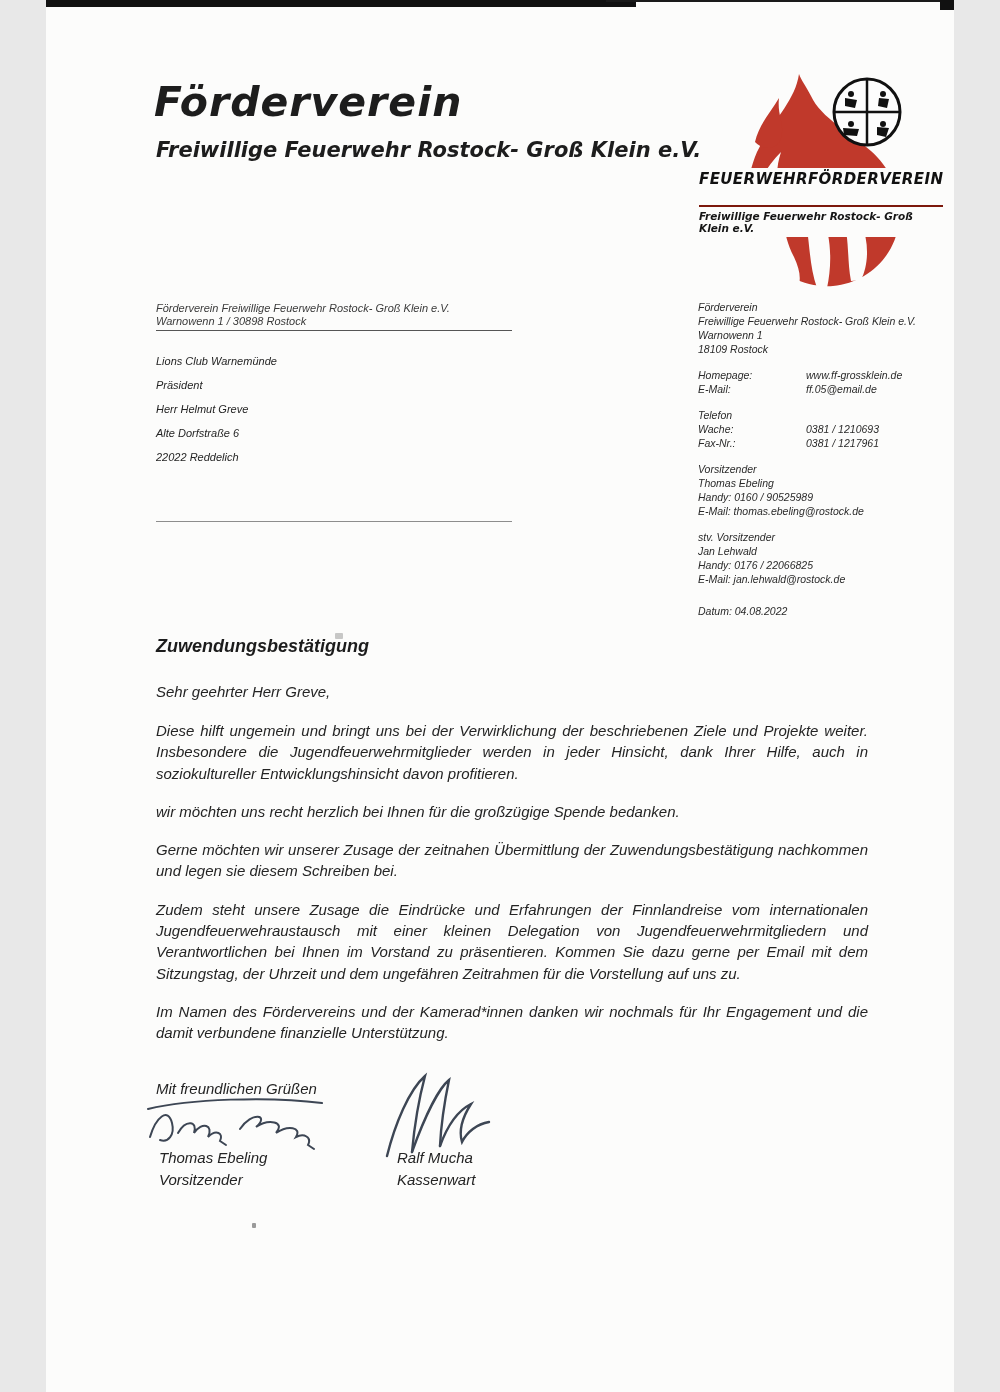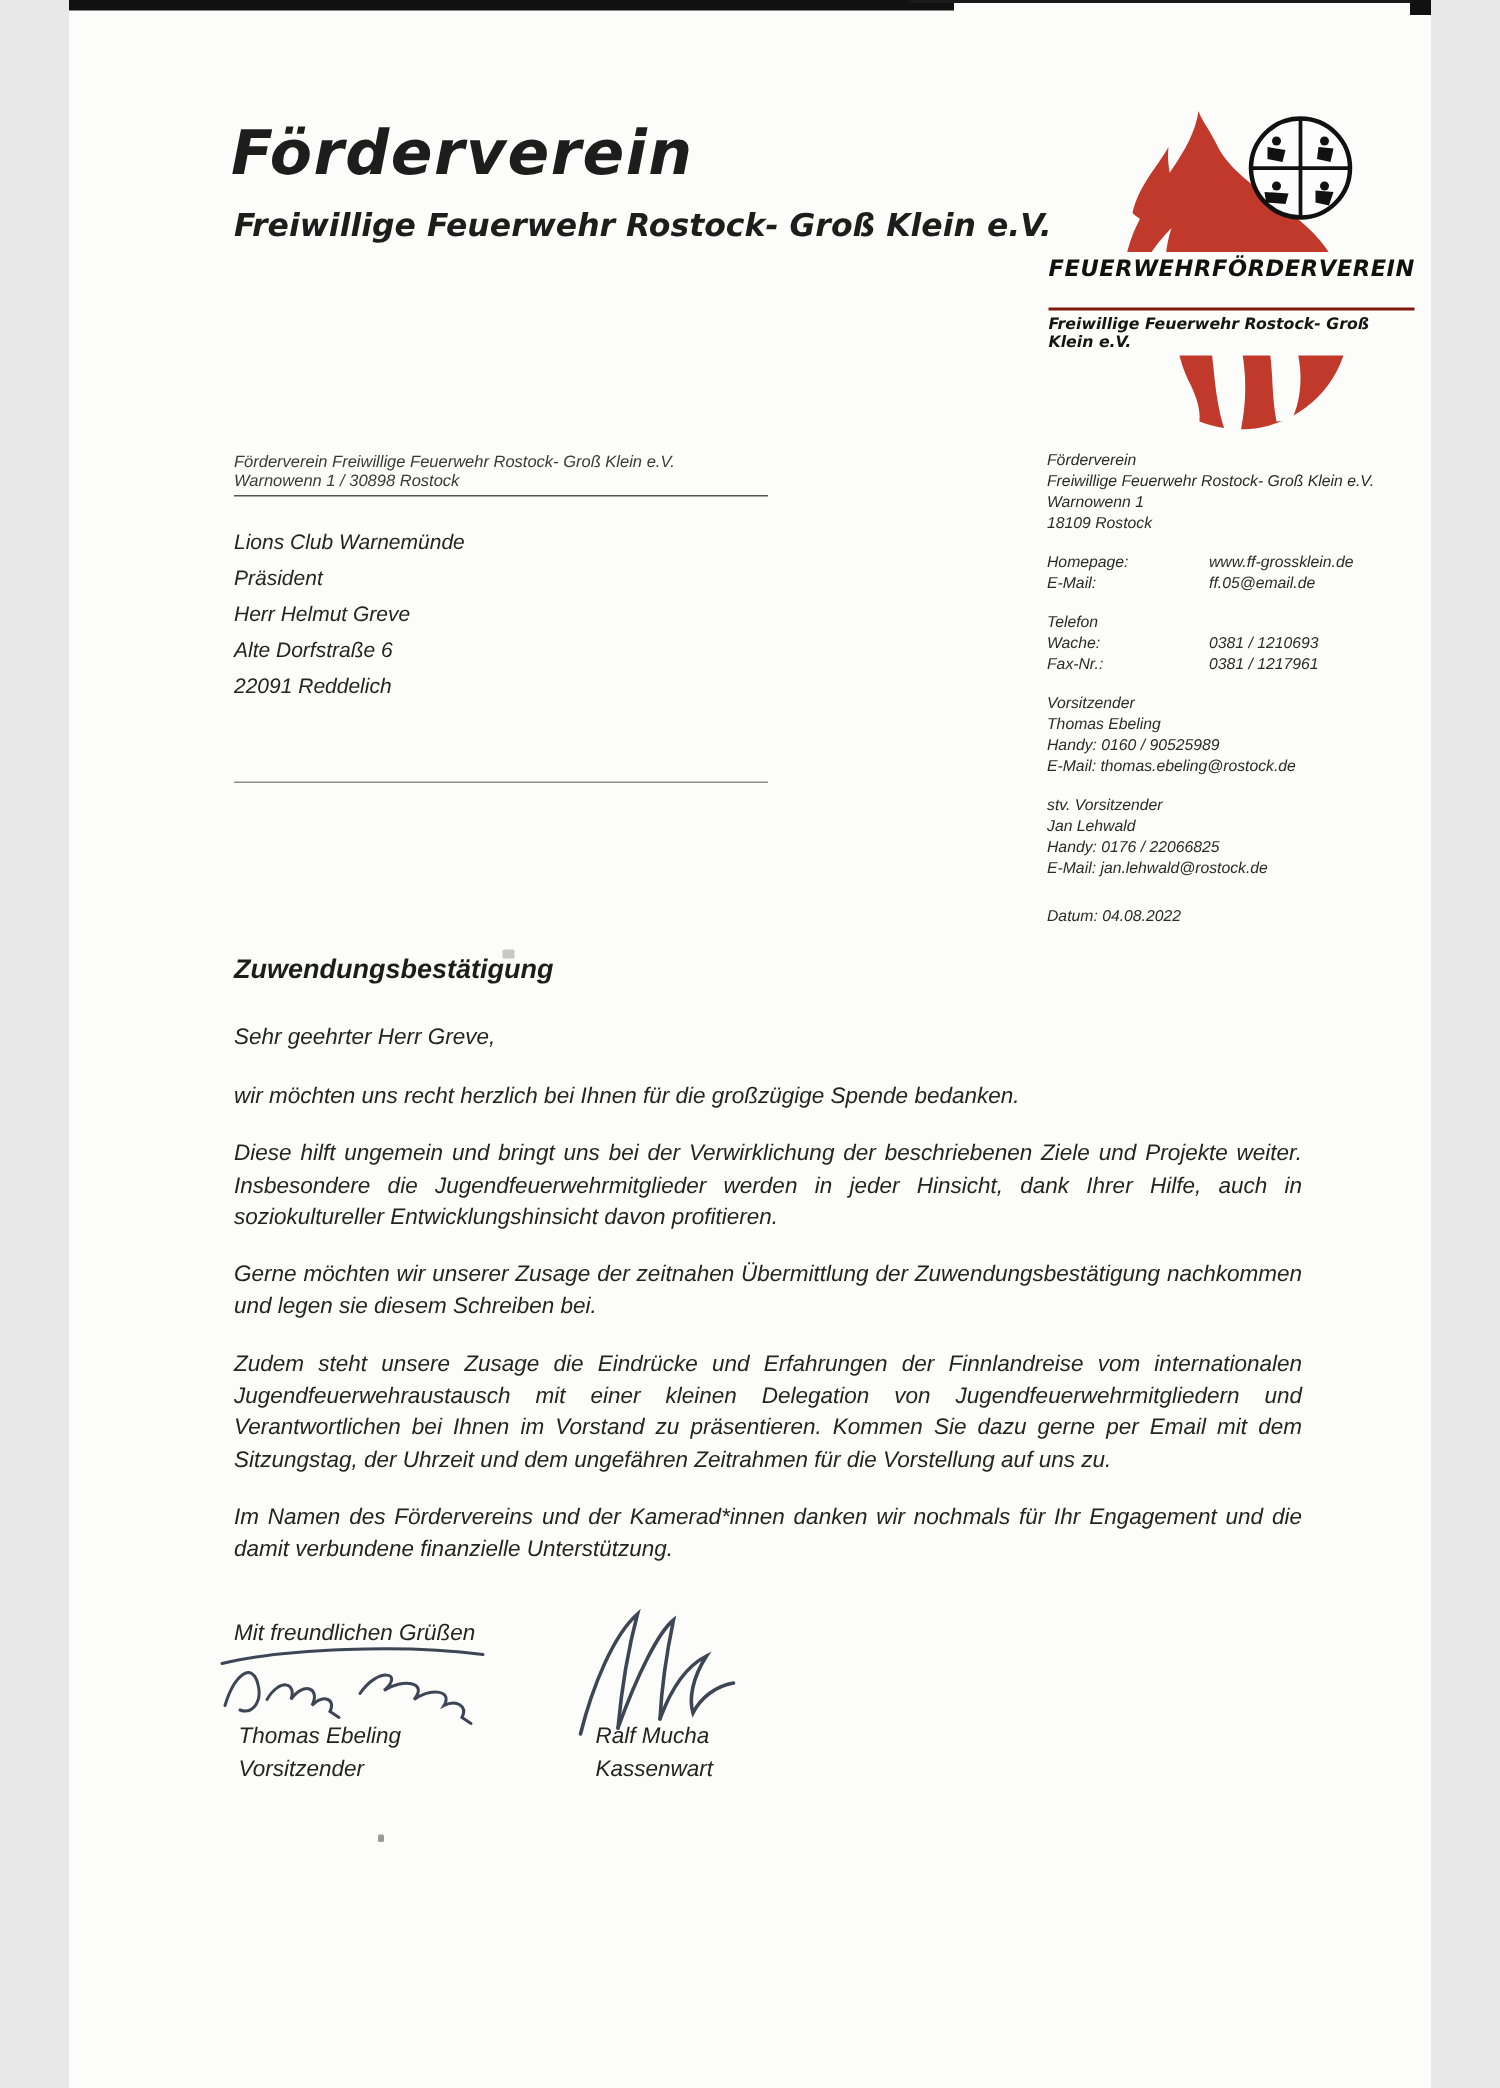--- a/index.html
+++ b/index.html
@@ -48,21 +48,21 @@
     font-family:"DejaVu Sans", sans-serif;
     font-weight:bold;font-size:10.5px;color:#151515;margin-top:3px;
   }
 
   
   .sender{position:absolute;left:110px;top:302px;font-size:11px;line-height:13px;color:#3a3a3a;}
   .sender-rule{position:absolute;left:110px;top:330px;width:356px;height:1px;background:#555;}
   .fold-rule{position:absolute;left:110px;top:521px;width:356px;height:1px;background:#8d8d8d;}
 
   
-  .recipient{position:absolute;left:110px;top:349px;font-size:14px;line-height:24px;color:#242424;}
+  .recipient{position:absolute;left:110px;top:349px;font-size:11px;line-height:24px;color:#242424;}
 
   
   .info{position:absolute;left:652px;top:300px;width:262px;font-size:10.5px;line-height:14px;color:#2a2a2a;}
   .info .sec{margin-bottom:12px;}
   .info .row{display:flex;}
   .info .row .lbl{width:108px;flex:none;}
   .info .row .val{flex:1;}
   .info .date{margin-top:18px;}
 
   
@@ -132,21 +132,21 @@
     <div>Warnowenn 1 / 30898 Rostock</div>
   </div>
   <div class="sender-rule"></div>
   <div class="fold-rule"></div>
 
   <div class="recipient">
     <div>Lions Club Warnemünde</div>
     <div>Präsident</div>
     <div>Herr Helmut Greve</div>
     <div>Alte Dorfstraße 6</div>
-    <div>22091 Reddelich</div>
+    <div>22022 Reddelich</div>
   </div>
 
   <div class="info">
     <div class="sec">
       <div>Förderverein</div>
       <div>Freiwillige Feuerwehr Rostock- Groß Klein e.V.</div>
       <div>Warnowenn 1</div>
       <div>18109 Rostock</div>
     </div>
     <div class="sec">
@@ -182,22 +182,22 @@
       <div>Handy: 0176 / 22066825</div>
       <div>E-Mail: jan.lehwald@rostock.de</div>
     </div>
     <div class="date">Datum: 04.08.2022</div>
   </div>
 
   <div class="subject">Zuwendungsbestätigung</div>
   <div class="salutation">Sehr geehrter Herr Greve,</div>
 
   <div class="body-text">
+    <p>Diese hilft ungemein und bringt uns bei der Verwirklichung der beschriebenen Ziele und Projekte weiter. Insbesondere die Jugendfeuerwehrmitglieder werden in jeder Hinsicht, dank Ihrer Hilfe, auch in soziokultureller Entwicklungshinsicht davon profitieren.</p>
     <p>wir möchten uns recht herzlich bei Ihnen für die großzügige Spende bedanken.</p>
-    <p>Diese hilft ungemein und bringt uns bei der Verwirklichung der beschriebenen Ziele und Projekte weiter. Insbesondere die Jugendfeuerwehrmitglieder werden in jeder Hinsicht, dank Ihrer Hilfe, auch in soziokultureller Entwicklungshinsicht davon profitieren.</p>
     <p>Gerne möchten wir unserer Zusage der zeitnahen Übermittlung der Zuwendungsbestätigung nachkommen und legen sie diesem Schreiben bei.</p>
     <p>Zudem steht unsere Zusage die Eindrücke und Erfahrungen der Finnlandreise vom internationalen Jugendfeuerwehraustausch mit einer kleinen Delegation von Jugendfeuerwehrmitgliedern und Verantwortlichen bei Ihnen im Vorstand zu präsentieren. Kommen Sie dazu gerne per Email mit dem Sitzungstag, der Uhrzeit und dem ungefähren Zeitrahmen für die Vorstellung auf uns zu.</p>
     <p>Im Namen des Fördervereins und der Kamerad*innen danken wir nochmals für Ihr Engagement und die damit verbundene finanzielle Unterstützung.</p>
   </div>
 
   <div class="closing">Mit freundlichen Grüßen</div>
 
   <svg class="sig" style="left:98px;top:1093px;" width="200" height="60" viewBox="0 0 200 60">
     <g fill="none" stroke="#3d4654" stroke-width="2" stroke-linecap="round">
       <path d="M4,16 C45,6 125,3 178,10"></path>

